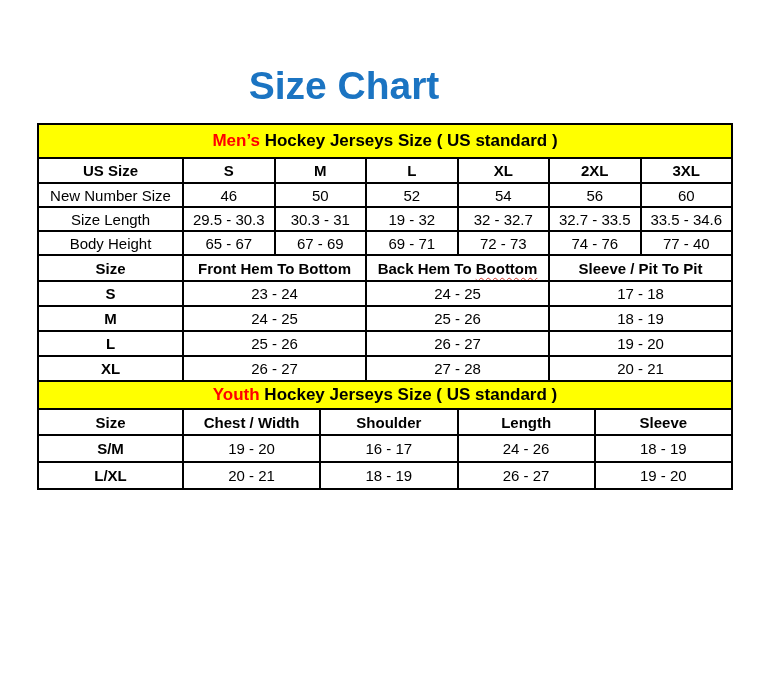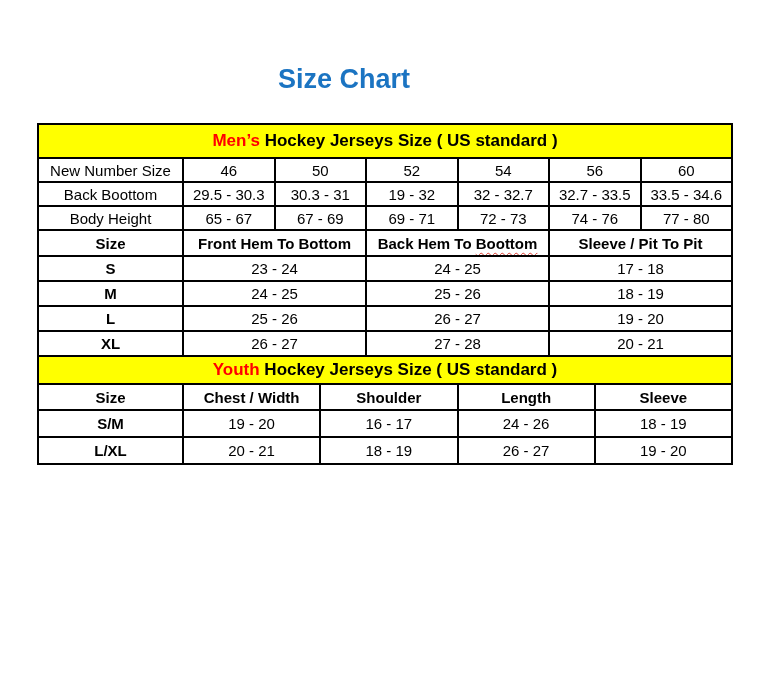--- a/index.html
+++ b/index.html
@@ -23,21 +23,21 @@
     position: relative;
     width: 776px; height: 692px;
     background: var(--page-bg);
     overflow: hidden;
   }
   .page-title {
     position: absolute;
     top: 64px; left: 0;
     width: 688px;
     text-align: center;
-    font-size: 27px;
+    font-size: 39px;
     font-weight: bold;
     letter-spacing: 0px;
     color: var(--title-blue);
   }
   .tables-wrap {
     position: absolute;
     top: 123px; left: 37px;
     width: 608px;
   }
   table.size-table {
@@ -98,48 +98,57 @@
           <col>
           <col>
           <col>
           <col>
           <col>
         </colgroup>
         <thead>
           <tr>
             <td colspan="7" class="band"><span class="hl">Men’s</span><span> Hockey Jerseys Size ( US standard )</span></td>
           </tr>
+          <tr>
+            <th>US Size</th>
+            <th>S</th>
+            <th>M</th>
+            <th>L</th>
+            <th>XL</th>
+            <th>2XL</th>
+            <th>3XL</th>
+          </tr>
         </thead>
         <tbody>
           <tr>
             <td>New Number Size</td>
             <td>46</td>
             <td>50</td>
             <td>52</td>
             <td>54</td>
             <td>56</td>
             <td>60</td>
           </tr>
           <tr>
-            <td>Back Boottom</td>
+            <td>Size Length</td>
             <td>29.5 - 30.3</td>
             <td>30.3 - 31</td>
             <td>19 - 32</td>
             <td>32 - 32.7</td>
             <td>32.7 - 33.5</td>
             <td>33.5 - 34.6</td>
           </tr>
           <tr>
             <td>Body Height</td>
             <td>65 - 67</td>
             <td>67 - 69</td>
             <td>69 - 71</td>
             <td>72 - 73</td>
             <td>74 - 76</td>
-            <td>77 - 80</td>
+            <td>77 - 40</td>
           </tr>
         </tbody>
       </table>
       <table class="size-table womens labels-bold">
         <colgroup>
           <col class="first-col">
           <col>
           <col>
           <col>
         </colgroup>

